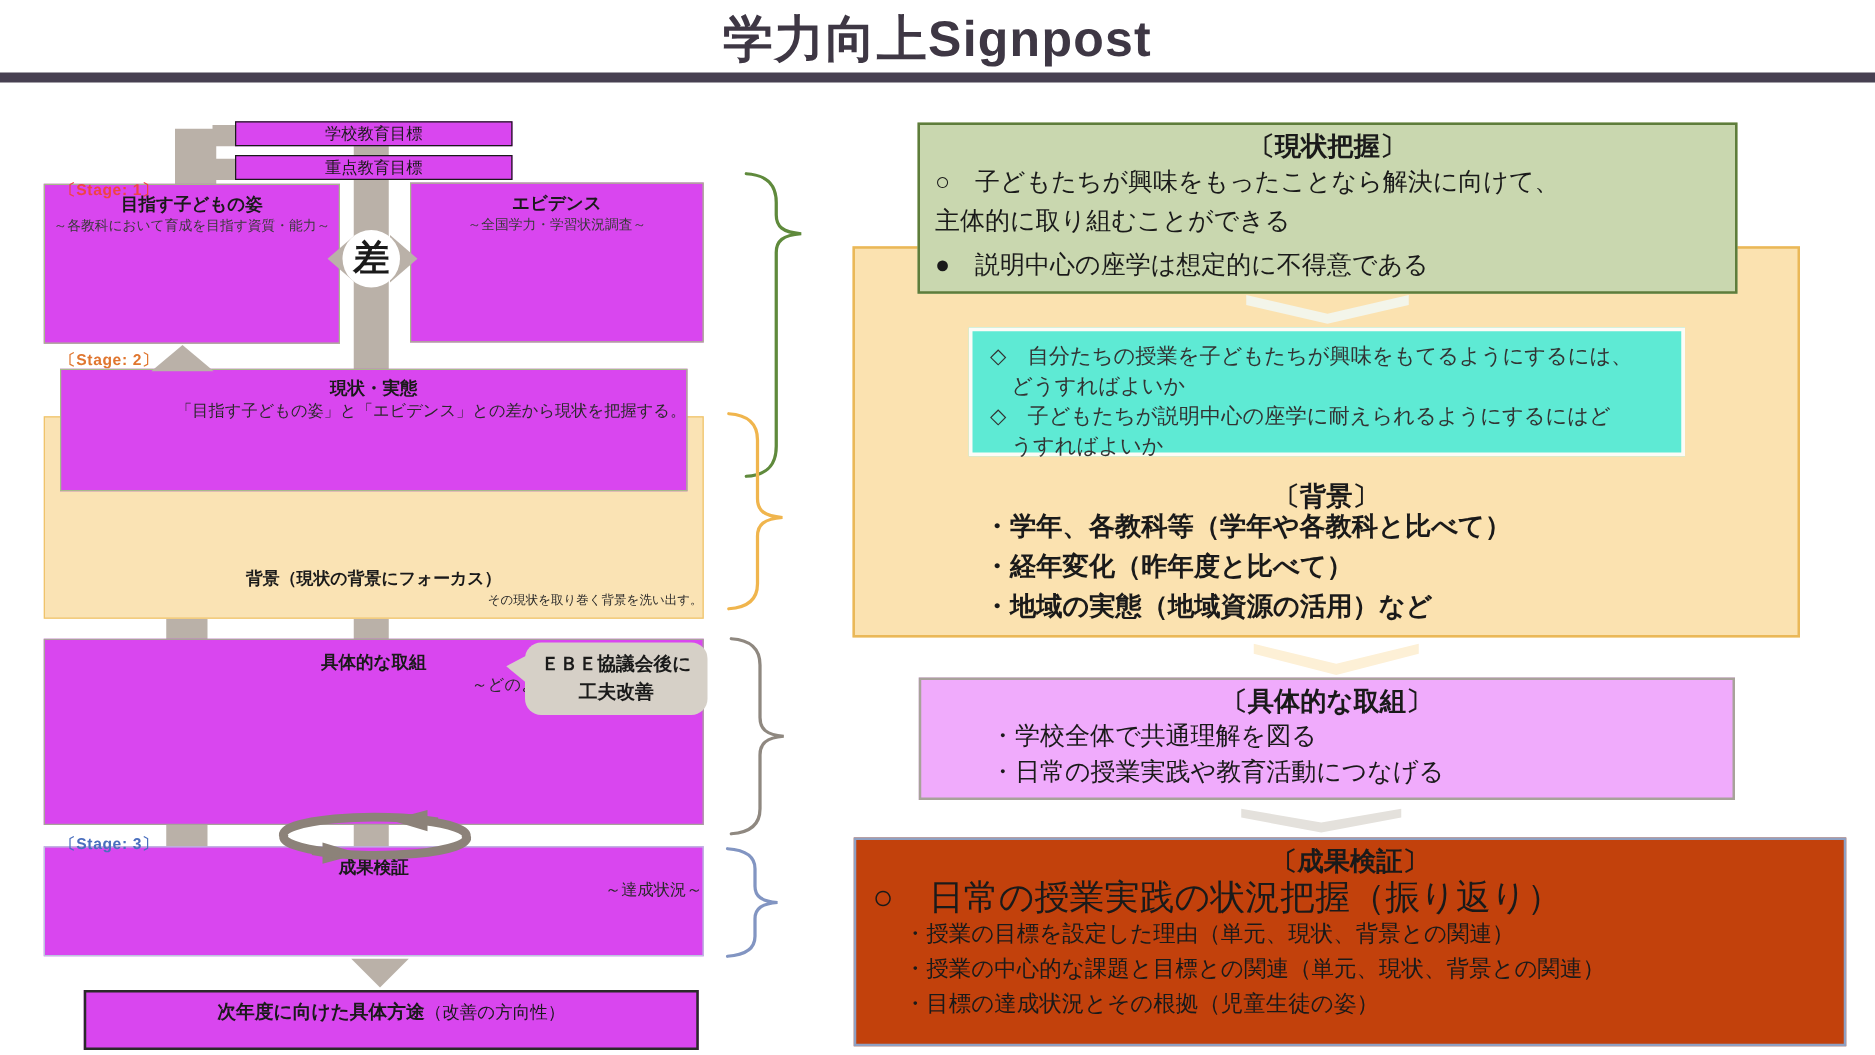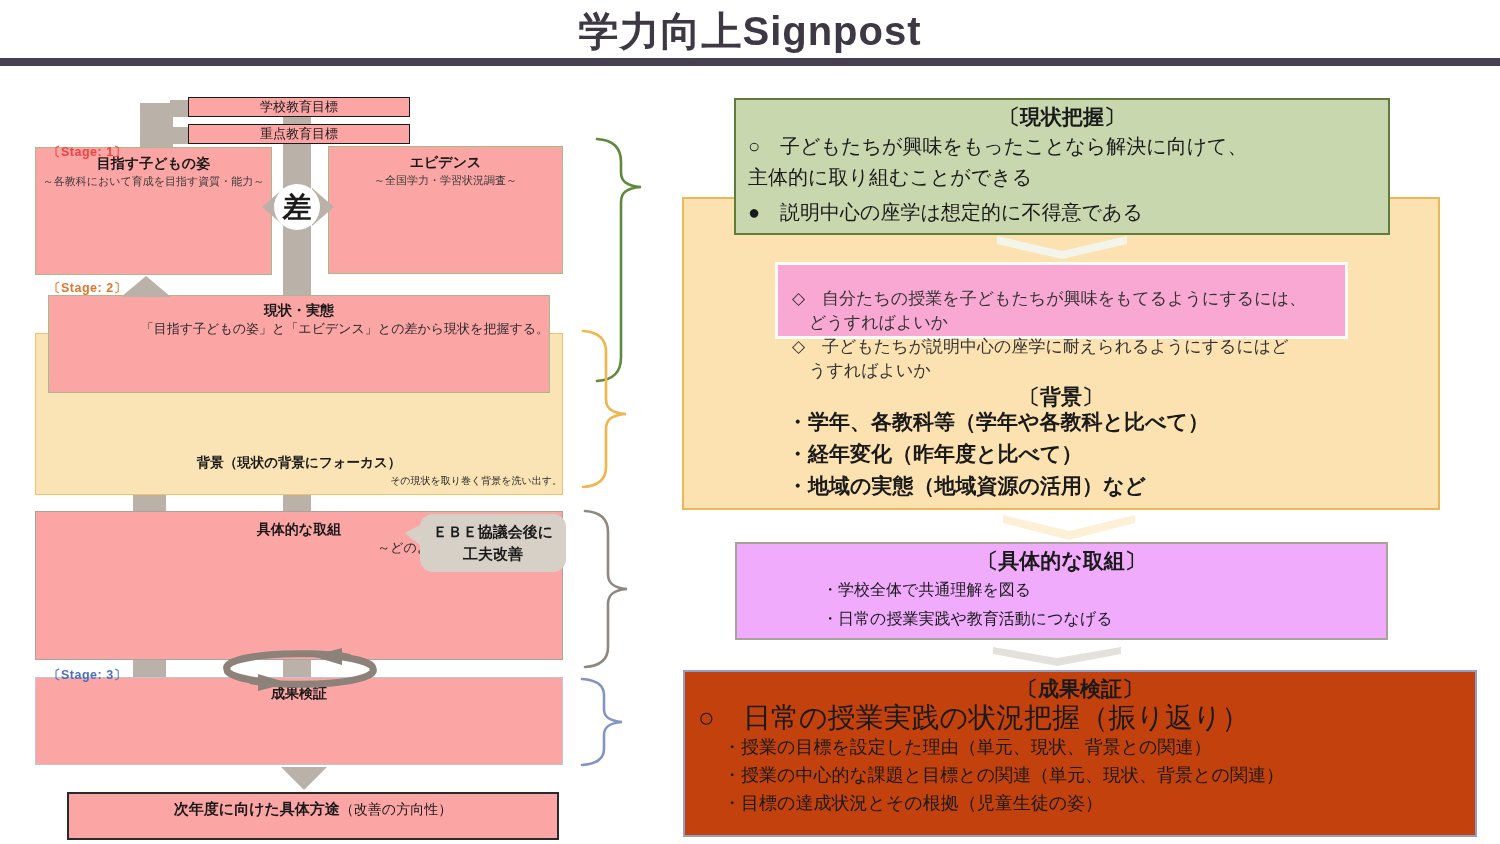--- a/index.html
+++ b/index.html
@@ -4,21 +4,21 @@
 <style>
   html,body{margin:0;padding:0;background:#fff;}
   .canvas{position:relative;width:1500px;height:844px;background:#fff;overflow:hidden;
           font-family:"Liberation Sans","DejaVu Sans",sans-serif;color:#1a1a1a;}
   .title{position:absolute;left:0;top:4px;width:100%;text-align:center;
          font-size:40px;font-weight:bold;color:#3e3744;letter-spacing:1px;z-index:2;}
   .rule{position:absolute;left:0;top:58px;width:1500px;height:8px;background:#474051;z-index:2;}
   .band{position:absolute;background:#bab1a8;z-index:1;}
   .svg-layer{position:absolute;left:0;top:0;z-index:4;pointer-events:none;}
   
-  .lbox{position:absolute;background:#fca5a5;z-index:2;box-sizing:border-box;text-align:center;}
+  .lbox{position:absolute;background:#d946ef;z-index:2;box-sizing:border-box;text-align:center;}
   .goalbox{border:1.5px solid #1a1a1a;font-size:13px;line-height:17px;font-weight:500;}
   .greenline{border:1.2px solid #a6ba8a;}
   .grayline{border:1.2px solid #a8a29a;}
   .blueline{border:1.2px solid #b9c6de;}
   .blackline{border:2px solid #2a2a2a;}
   .lt{font-size:14px;font-weight:bold;line-height:19px;}
   .ls{font-size:11px;color:#3a3a3a;line-height:16px;}
   .lb{font-size:13px;color:#2a2a2a;line-height:18px;text-align:right;}
   .stage{position:absolute;font-size:12.5px;font-weight:bold;z-index:3;letter-spacing:0.5px;}
   .orangebox-left{position:absolute;left:35px;top:333px;width:528px;height:162px;background:#fae3b4;
@@ -29,26 +29,26 @@
   .bubble-tail{position:absolute;left:-15px;top:10px;width:0;height:0;
        border-top:9px solid transparent;border-bottom:14px solid transparent;border-right:17px solid #d6d0c7;}
   .diffc{position:absolute;left:274px;top:184px;width:46px;height:46px;border-radius:50%;background:#fff;
        z-index:5;text-align:center;font-size:29px;font-weight:bold;line-height:46px;}
   
   .rbox{position:absolute;box-sizing:border-box;}
   .rtitle{text-align:center;font-size:21px;font-weight:bold;padding-top:3px;}
   .rgreen{left:734px;top:98px;width:656px;height:137px;background:#c9d7af;border:2.5px solid #5e7d3b;z-index:3;}
   .rgreen .rl{font-size:20px;line-height:31px;padding-left:12px;}
   .rorange{left:682px;top:197px;width:758px;height:313px;background:#fbe2b0;border:2px solid #eab858;z-index:2;}
-  .rinner{left:775px;top:262px;width:573px;height:77px;background:#f9a8d4;border:3px solid #fcfcf7;z-index:3;
-          font-size:17px;line-height:24px;color:#333;padding:22px 0 0 14px;}
+  .rinner{left:775px;top:262px;width:573px;height:103px;background:#5eead4;border:3px solid #fcfcf7;z-index:3;
+          font-size:17px;line-height:24px;color:#333;padding:8px 0 0 14px;}
   .rhaikei-title{left:682px;top:383px;width:758px;text-align:center;font-size:21px;font-weight:bold;z-index:3;}
   .rhaikei-bullets{left:787px;top:406px;width:650px;font-size:21px;font-weight:bold;line-height:32px;z-index:3;}
   .rbeige{left:735px;top:542px;width:653px;height:98px;background:#f0abfc;border:2px solid #a8a29a;z-index:2;}
-  .rbeige .rl{font-size:16px;line-height:29px;padding-left:85px;}
+  .rbeige .rl{font-size:20px;line-height:29px;padding-left:55px;}
   .rblue{left:683px;top:670px;width:794px;height:167px;background:#c2410c;border:2px solid #8fa0c2;z-index:2;}
   .rblue .main{font-size:28px;line-height:30px;padding-left:13px;}
   .rblue .rl{font-size:18px;line-height:28px;padding-left:38px;}
 </style>
 </head>
 <body>
 
 <div class="canvas">
 
   <div class="title">学力向上Signpost</div>
@@ -127,20 +127,21 @@
   <div class="bubble">
     <div class="bubble-tail"></div>
     <div>ＥＢＥ協議会後に</div>
     <div>工夫改善</div>
   </div>
 
   <div class="stage" style="left:48px;top:667px;color:#4a6fbe">〔Stage: 3〕</div>
 
   <div class="lbox blueline" style="left:35px;top:677px;width:528px;height:88px;padding-top:6px">
     <div class="lt">成果検証</div>
+    <div class="lb">～達成状況～</div>
   </div>
 
   <div class="lbox blackline" style="left:67px;top:792px;width:492px;height:48px;padding-top:6px">
     <span style="font-size:15px;font-weight:bold">次年度に向けた具体方途</span><span style="font-size:14px">（改善の方向性）</span>
   </div>
 
   <div class="rbox rgreen">
     <div class="rtitle">〔現状把握〕</div>
     <div class="rl">○　子どもたちが興味をもったことなら解決に向けて、</div>
     <div class="rl">主体的に取り組むことができる</div>

